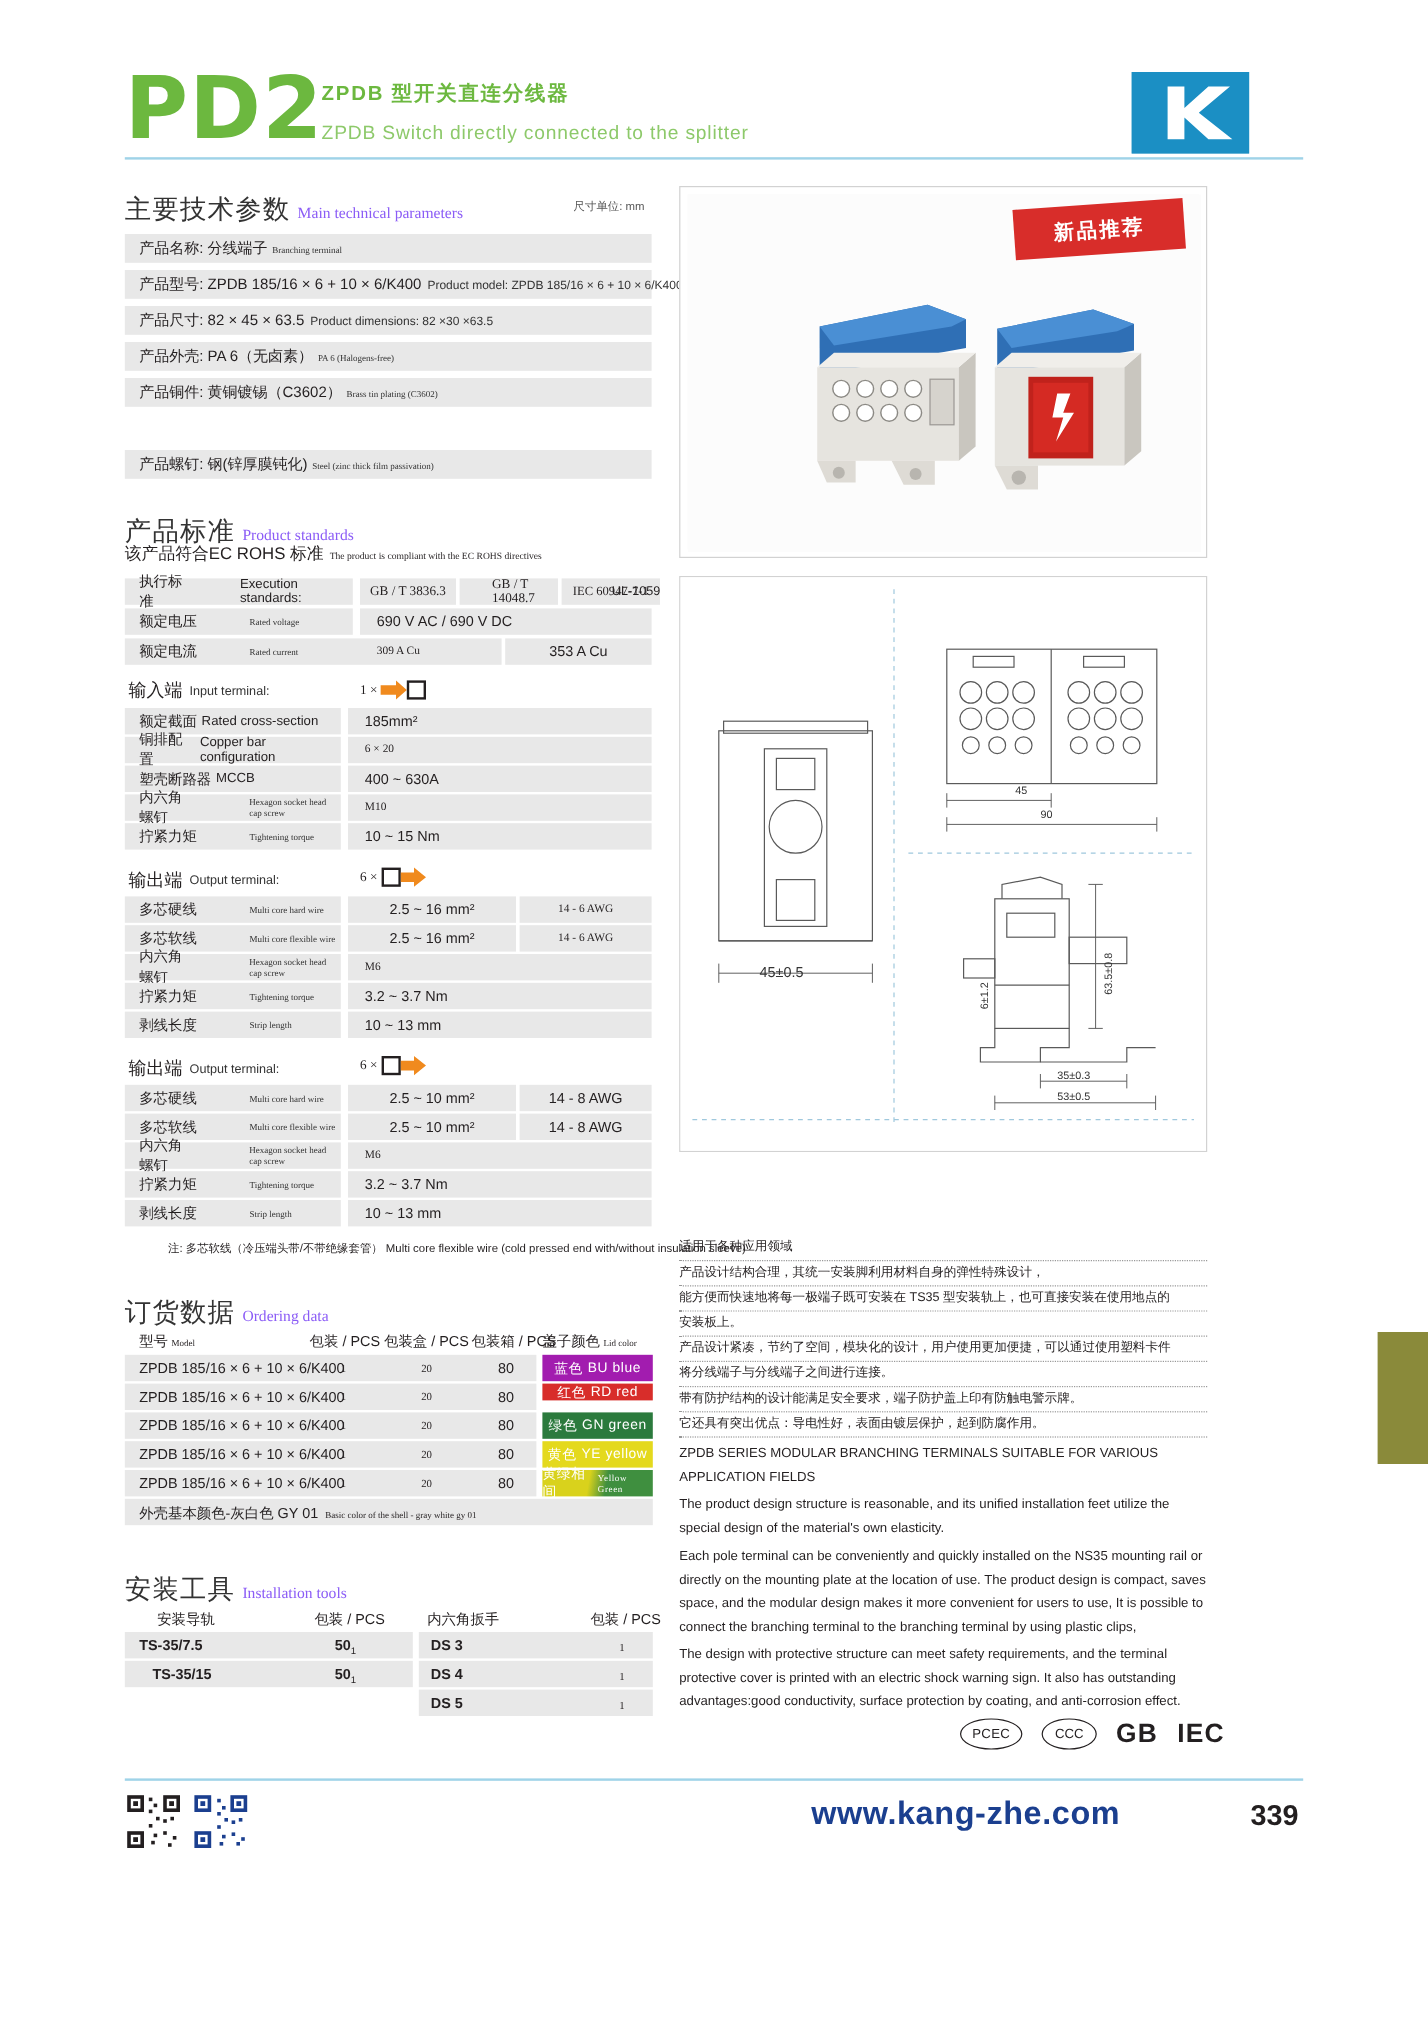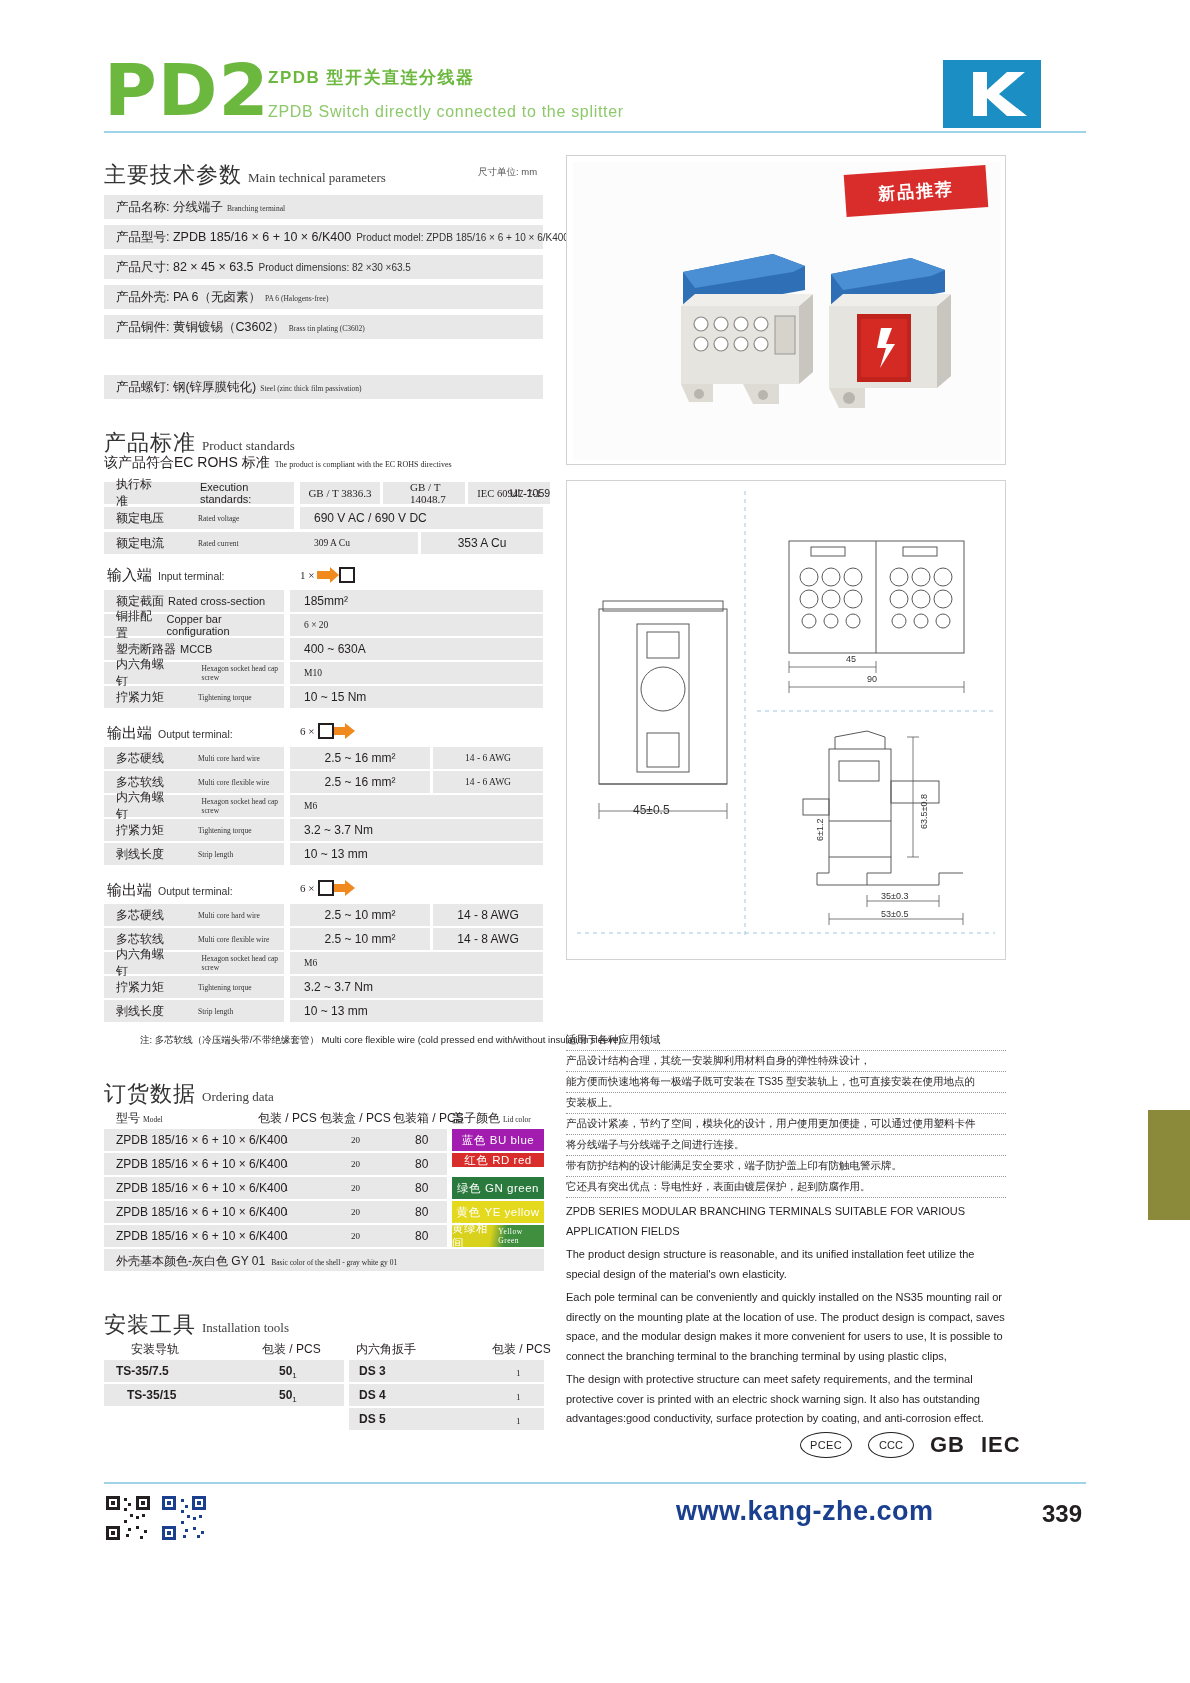--- a/index.html
+++ b/index.html
@@ -32,32 +32,32 @@
   }
   .brand-box {
     position: absolute; left: 943px; top: 60px; width: 98px; height: 68px;
     background: #1b8fc4; overflow: hidden;
   }
   .brand-box svg { display: block; }
 
   
   .sec-title { position: absolute; white-space: nowrap; }
   .sec-title .cn { font-size: 22px; color: #333; font-weight: normal; letter-spacing: 1px; }
-  .sec-title .en { font-size: 13px; color: #404040; font-family: "Liberation Serif", serif; margin-left: 6px; }
+  .sec-title .en { font-size: 13px; color: #8b5cf6; font-family: "Liberation Serif", serif; margin-left: 6px; }
   .unit-note { position: absolute; font-size: 9.5px; color: #555; }
 
   
   .row { position: absolute; background: #e8e8e8; display: flex; align-items: center; }
   .rowtext { padding-left: 12px; font-size: 12.5px; color: #231f20; white-space: nowrap; }
   .rowtext .sm { font-size: 7.5px; font-family: "Liberation Serif", serif; color: #333; margin-left: 4px; }
   .rowtext .md { font-size: 10px; color: #333; margin-left: 5px; }
 
   .lbl { position: absolute; background: #e8e8e8; display: flex; align-items: center; }
   .lbl span.cn { font-size: 12px; padding-left: 12px; }
-  .lbl span.en { font-size: 7.5px; font-family: "Liberation Serif", serif; margin-left: 10px; color: #333; padding-left: 24px; }
+  .lbl span.en { font-size: 7.5px; font-family: "Liberation Serif", serif; margin-left: 20px; color: #333; padding-left: 24px; }
   .lbl span.en2 { font-size: 11px; margin-left: 4px; color: #231f20; }
   .val { position: absolute; background: #e8e8e8; display: flex; align-items: center; }
   .val span { padding-left: 14px; font-size: 12px; }
   .val.center { justify-content: center; }
   .val.center span { padding-left: 0; }
   .val .small { font-size: 9.5px; font-family: "Liberation Serif", serif; }
 
   .subhead { position: absolute; display: flex; align-items: center; white-space: nowrap; }
   .subhead .cn { font-size: 15px; }
   .subhead .en { font-size: 10.5px; margin-left: 6px; color: #333; }

